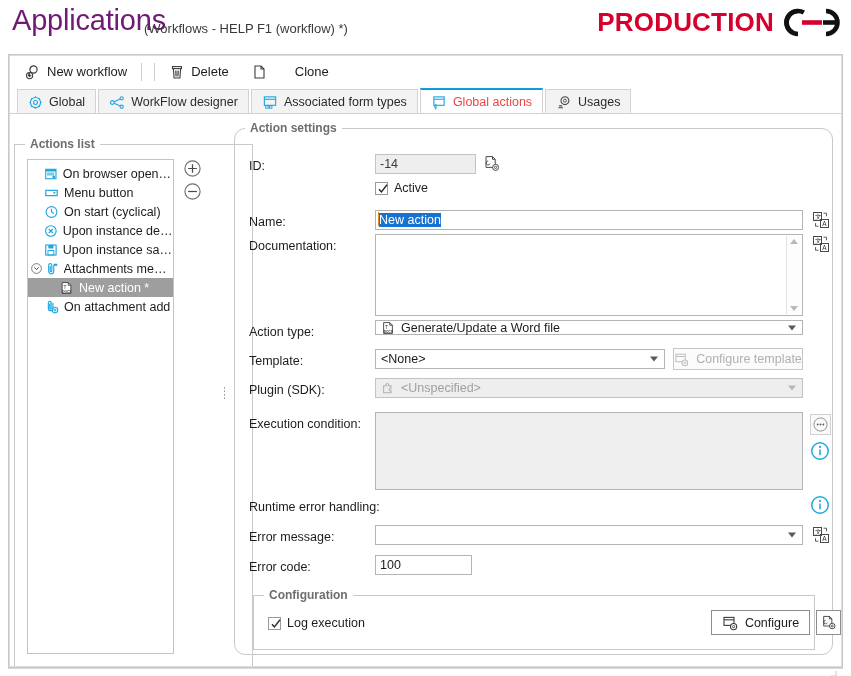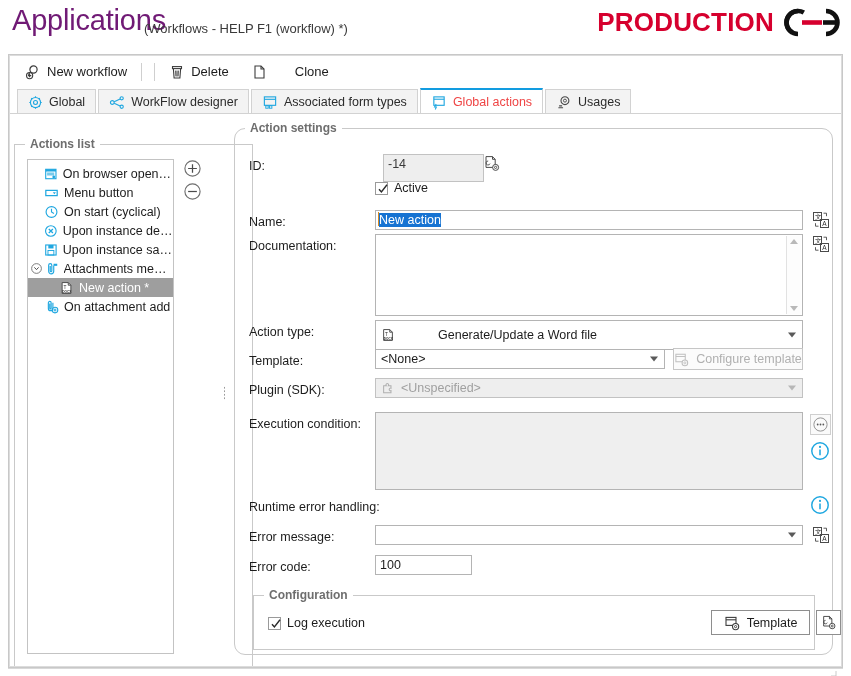--- a/index.html
+++ b/index.html
@@ -406,21 +406,21 @@
     </div>
 
     <div class="splitter">
       <div class="dots"></div>
     </div>
 
     <div class="groupbox gb-settings">
       <div class="gb-title">Action settings</div>
 
       <div class="lbl" style="left:14px; top:30px;">ID:</div>
-      <div class="fld disabled" style="left:140px; top:25px; width:101px; height:28px; line-height:19px;margin-left:8px;">-14</div>
+      <div class="fld disabled" style="left:140px; top:25px; width:101px; height:20px; line-height:19px;">-14</div>
       <svg class="flat-icon" style="left:248px; top:25px; width:18px; height:20px;" viewBox="0 0 18 18">
         <path d="M3,1.6 L9.5,1.6 L12.2,4.3 L12.2,12.4 L3,12.4 Z" fill="#fff" stroke="#4a4a4a" stroke-width="1"></path>
         <path d="M9.5,1.6 L9.5,4.3 L12.2,4.3" fill="none" stroke="#4a4a4a" stroke-width="1"></path>
         <path d="M5.2,6 A2,2 0 1,0 7,8.6" fill="none" stroke="#4a4a4a" stroke-width="0.9"></path>
         <circle cx="12.6" cy="12.4" r="3" fill="#fff" stroke="#4a4a4a" stroke-width="1"></circle>
         <circle cx="12.6" cy="12.4" r="1.1" fill="none" stroke="#4a4a4a" stroke-width="0.9"></circle>
       </svg>
 
       <div class="cbx" style="left:140px; top:52px;">
         <span class="box">
@@ -454,21 +454,21 @@
       <svg class="flat-icon" style="left:577px; top:105px; width:18px; height:20px;" viewBox="0 0 18 18">
         <rect x="1.5" y="1.5" width="8" height="8" fill="none" stroke="#4a4a4a" stroke-width="1"></rect>
         <text x="3" y="8" font-family="Liberation Sans, sans-serif" font-size="6.5" fill="#2b2b2b">文</text>
         <rect x="8.5" y="8.5" width="8" height="8" fill="none" stroke="#4a4a4a" stroke-width="1"></rect>
         <text x="10.2" y="15.2" font-family="Liberation Sans, sans-serif" font-size="6.5" fill="#2b2b2b">A</text>
         <path d="M11.5,2.2 L14.5,2.2 L14.5,5.2" fill="none" stroke="#4a4a4a" stroke-width="0.9"></path>
         <path d="M6.5,15.2 L3.5,15.2 L3.5,12.2" fill="none" stroke="#4a4a4a" stroke-width="0.9"></path>
       </svg>
 
       <div class="lbl" style="left:14px; top:196px;">Action type:</div>
-      <div class="fld combo" style="left:140px; top:191px; width:428px; height:30px;gap:37px;">
+      <div class="fld combo" style="left:140px; top:191px; width:428px; height:15px;">
         <svg width="14" height="14" viewBox="0 0 16 16" style="margin-right:6px;flex:none;">
           <path d="M3,1.8 L10,1.8 L13,4.8 L13,14.2 L3,14.2 Z" fill="#fff" stroke="#4a4a4a" stroke-width="1.1"></path>
           <path d="M10,1.8 L10,4.8 L13,4.8" fill="none" stroke="#4a4a4a" stroke-width="1.1"></path>
           <text x="4.6" y="9.6" font-family="Liberation Sans, sans-serif" font-size="5.5" fill="#2b2b2b">T</text>
           <text x="3.2" y="13.6" font-family="Liberation Sans, sans-serif" font-size="3.6" font-weight="bold" fill="#2b2b2b">DOCX</text>
         </svg>
         <span>Generate/Update a Word file</span>
         <span class="combo-arrow"></span>
       </div>
 
@@ -548,21 +548,21 @@
           <span>Log execution</span>
         </div>
 
         <div class="btn" style="left:457px; top:14px; width:99px; height:25px;">
           <svg width="16" height="16" viewBox="0 0 16 16">
             <rect x="2" y="2.4" width="10" height="8" fill="none" stroke="#3c3c3c" stroke-width="1.1"></rect>
             <line x1="2" y1="4.8" x2="12" y2="4.8" stroke="#3c3c3c" stroke-width="1.1"></line>
             <circle cx="11.6" cy="11.6" r="3.1" fill="#fff" stroke="#3c3c3c" stroke-width="1.1"></circle>
             <circle cx="11.6" cy="11.6" r="1.1" fill="none" stroke="#3c3c3c" stroke-width="0.9"></circle>
           </svg>
-          <span>Template</span>
+          <span>Configure</span>
         </div>
 
         <div class="icon-btn" style="left:562px; top:14px; width:25px; height:25px;">
           <svg width="16" height="16" viewBox="0 0 18 18">
             <path d="M3,1.6 L9.5,1.6 L12.2,4.3 L12.2,12.4 L3,12.4 Z" fill="#fff" stroke="#3c3c3c" stroke-width="1"></path>
             <path d="M9.5,1.6 L9.5,4.3 L12.2,4.3" fill="none" stroke="#3c3c3c" stroke-width="1"></path>
             <path d="M5.2,6 A2,2 0 1,0 7,8.6" fill="none" stroke="#3c3c3c" stroke-width="0.9"></path>
             <circle cx="12.6" cy="12.4" r="3.1" fill="#fff" stroke="#3c3c3c" stroke-width="1"></circle>
             <circle cx="12.6" cy="12.4" r="1.1" fill="none" stroke="#3c3c3c" stroke-width="0.9"></circle>
           </svg>

